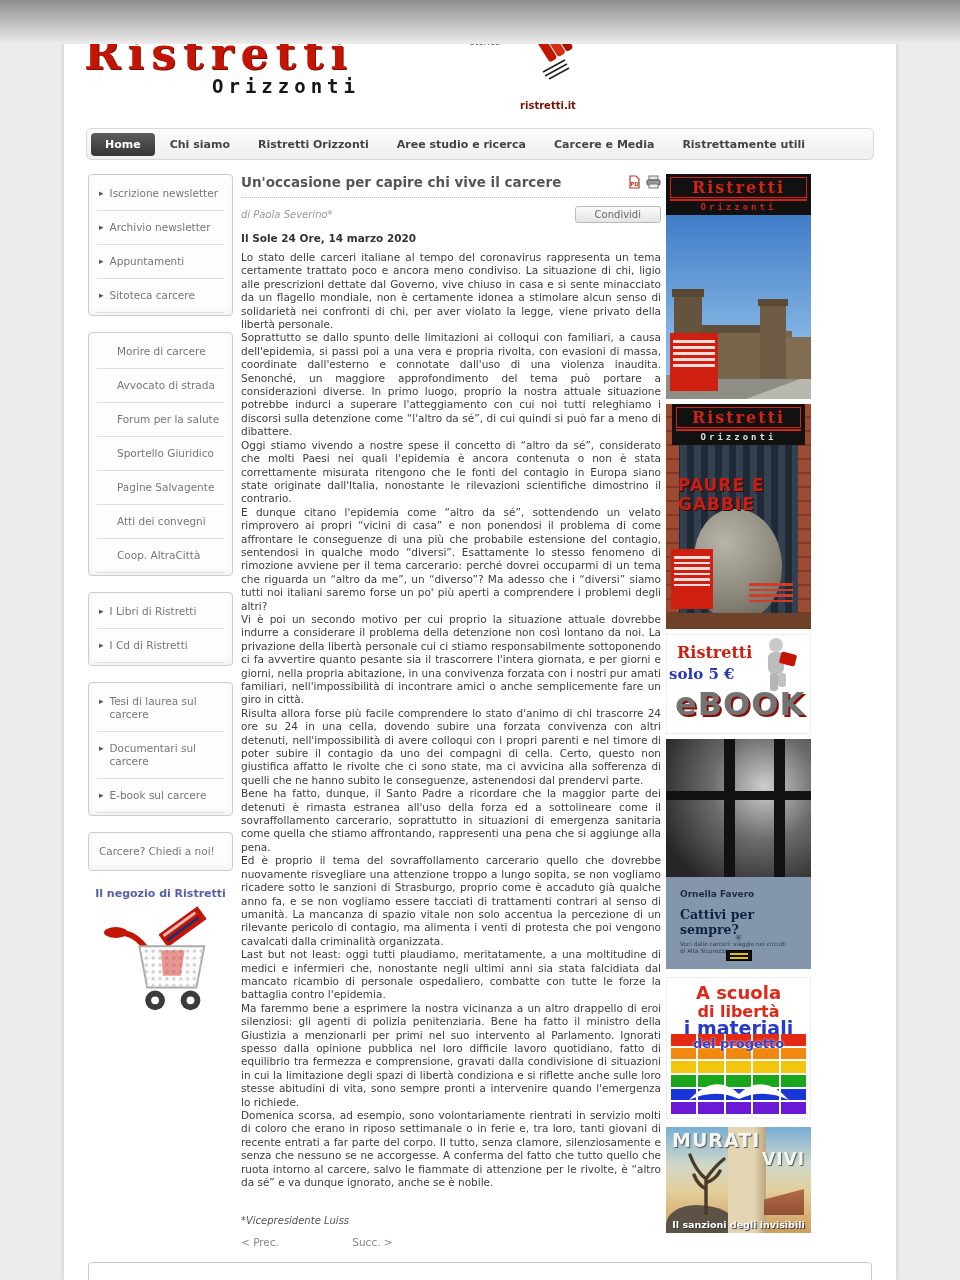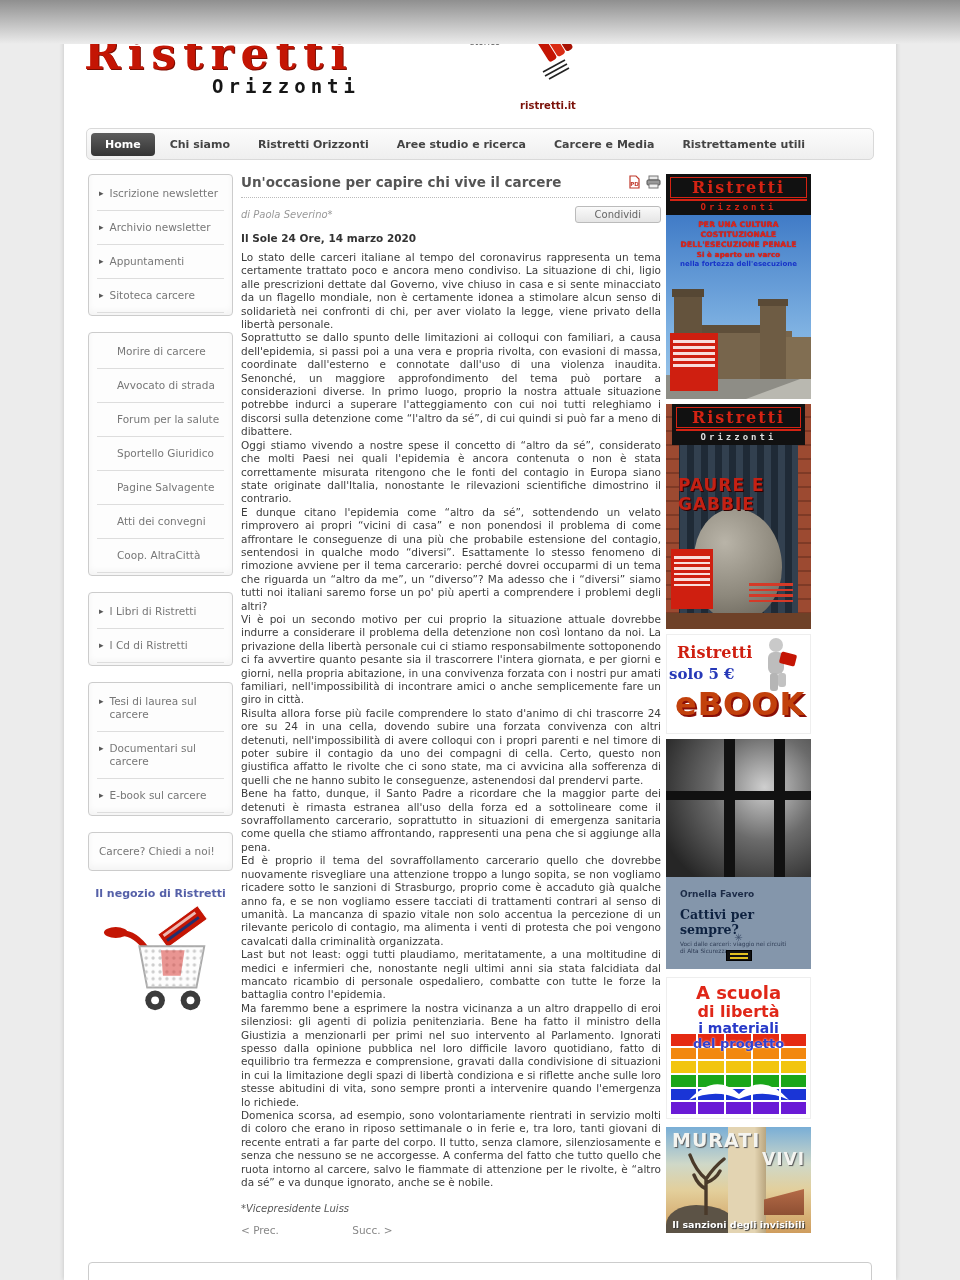--- a/index.html
+++ b/index.html
@@ -64,21 +64,21 @@
     padding-bottom:4px; }
   .art-title { flex:1; font-size:13.5px; font-weight:bold; color:#555; }
   .ticon { margin-left:5px; cursor:pointer; display:inline-block; }
   .art-bylinerow { display:flex; align-items:center; margin-top:8px; }
   .art-byline { flex:1; font-size:10px; font-style:italic; color:#999; }
   .share-btn { font-size:10px; color:#666; background:linear-gradient(#fafafa,#e5e5e5);
     border:1px solid #bbb; border-radius:3px; padding:2px 19px; cursor:pointer;
     font-family:"DejaVu Sans", sans-serif; }
   .art-source { font-size:10.5px; font-weight:bold; color:#333; margin:9px 0 7px; }
   .art-body p { font-size:10.5px; line-height:13.4px; color:#3d3d3d; text-align:justify; }
-  .art-foot { font-size:10px; font-style:italic; color:#555; margin-top:14px; }
+  .art-foot { font-size:10px; font-style:italic; color:#555; margin-top:26px; }
   .pager { margin-top:10px; font-size:10.5px; color:#888; }
   .pager a { color:#888; text-decoration:none; cursor:pointer; }
   .pager a + a { margin-left:70px; }
 
   
   .cover { width:145px; position:relative; overflow:hidden; cursor:pointer; }
   .mast { background:#111; padding:3px 4px 1px; }
   .mast-title { font-family:"DejaVu Serif", serif; font-weight:bold; font-size:16px;
     color:#d42313; letter-spacing:2px; text-align:center; border:1px solid #d42313;
     padding:0 2px; }
@@ -110,40 +110,40 @@
   .c2 .infobox { position:absolute; left:5px; bottom:20px; width:42px; height:60px;
     background:#cf1f10; z-index:4; padding:4px 3px; }
   .c2 .infobox i { display:block; height:2.5px; background:#fff; margin:3px 0; opacity:.85; }
   .c2 .sidetext { position:absolute; right:18px; bottom:24px; z-index:4; }
   .c2 .sidetext i { display:block; height:2.5px; width:44px; background:#d43a28; margin:3px 0; }
   .c3 { height:100px; background:#fff; border:1px solid #eee; margin-bottom:5px; }
   .c3-l1 { font-family:"DejaVu Serif", serif; font-weight:bold; font-size:16px; color:#cf1f10;
     position:absolute; left:10px; top:8px; }
   .c3-l2 { font-family:"DejaVu Serif", serif; font-weight:bold; font-size:15px; color:#2739b8;
     position:absolute; left:2px; top:30px; }
-  .c3-l3 { font-weight:bold; font-size:32px; color:#c2410c; position:absolute; left:8px; top:50px;
+  .c3-l3 { font-weight:bold; font-size:32px; color:#737373; position:absolute; left:8px; top:50px;
     letter-spacing:1px; text-shadow:2px 2px 0 #8a0e06; }
   .c4 { height:230px; background:#8496ab; margin-bottom:8px; }
   .c4 .photo { position:relative; height:138px;
     background:radial-gradient(circle at 68% 35%,#cfcfcf,#6b6b6b 40%,#262626 85%); }
   .c4 .photo .vbar { position:absolute; top:0; bottom:0; width:11px; background:#111; }
   .c4 .photo .hbar { position:absolute; left:0; right:0; height:9px; background:#111; }
   .c4-author { font-size:9px; font-weight:bold; color:#1c2b47; margin:12px 0 8px 14px; }
   .c4-title { font-family:"DejaVu Serif", serif; font-size:12.5px; font-weight:bold; color:#0e2240;
     margin:0 0 4px 14px; }
   .c4-sub { font-size:5.8px; color:#2e3c55; margin-left:14px; line-height:7px; white-space:pre-line; }
   .c4 .minilogo { position:absolute; left:50%; bottom:26px; transform:translateX(-50%);
     color:#3e4f6b; font-size:10px; }
   .c4 .badge { position:absolute; left:50%; bottom:8px; transform:translateX(-50%);
     width:26px; height:11px; background:#111; border:1px solid #000; }
   .c4 .badge i { display:block; height:2px; background:#e0c020; margin:2px 3px; }
   .c5 { height:142px; background:#fff; border:1px solid #eee; margin-bottom:8px; text-align:center; }
   .c5-l1 { font-size:18px; font-weight:bold; color:#e02718; margin-top:4px; }
   .c5-l2 { font-size:16px; font-weight:bold; color:#e02718; line-height:17px; }
-  .c5-l3 { font-size:14px; font-weight:bold; color:#2739c8; line-height:16px; }
+  .c5-l3 { font-size:19px; font-weight:bold; color:#2739c8; line-height:16px; }
   .c5-l4 { position:absolute; z-index:3; left:0; right:0; top:58px; font-size:13px;
     font-weight:bold; color:#3341d0; text-shadow:0 0 2px #fff; }
   .c5 .flag { position:absolute; left:4px; right:4px; top:56px; bottom:4px;
     display:grid; grid-template-columns:repeat(5,1fr); grid-template-rows:repeat(6,1fr);
     gap:2px; background:#fff; }
   .c5 .flag i { display:block; }
   .c5 .dove { position:absolute; z-index:2; left:18px; top:92px; }
   .c6 { height:106px; background:linear-gradient(#79aed6 0%,#cfd8c8 35%,#e3cf9b 60%,#cf9d5e 100%); }
   .c6 .hill { position:absolute; left:0; bottom:0; width:70px; height:28px;
     background:#5c5346; border-radius:60% 80% 0 0/100% 100% 0 0; }
@@ -362,27 +362,20 @@
       </div>
     </div>
 
     <div class="rightcol">
 
       <div class="cover c1">
         <div class="mast">
           <div class="mast-title">Ristretti</div>
           <div class="mast-red-line"></div>
           <div class="mast-sub">Orizzonti</div>
-        </div>
-        <div class="c1lines">
-          <div class="rl">PER UNA CULTURA</div>
-          <div class="rl">COSTITUZIONALE</div>
-          <div class="rl">DELL'ESECUZIONE PENALE</div>
-          <div class="rl" style="font-size:7px">Si è aperto un varco</div>
-          <div class="bl">nella fortezza dell'esecuzione</div>
         </div>
         <svg width="145" height="120" viewBox="0 0 145 120">
           <rect x="0" y="96" width="145" height="24" fill="#8e8d86"></rect>
           <polygon points="80,120 145,96 145,120" fill="#b9b8b0"></polygon>
           <rect x="16" y="52" width="110" height="48" fill="#77654c"></rect>
           <rect x="8" y="14" width="28" height="86" fill="#64533d"></rect>
           <rect x="6" y="10" width="32" height="8" fill="#564734"></rect>
           <rect x="94" y="24" width="26" height="76" fill="#6e5c44"></rect>
           <rect x="92" y="20" width="30" height="7" fill="#5a4a36"></rect>
           <rect x="36" y="46" width="58" height="8" fill="#5f4f3a"></rect>

